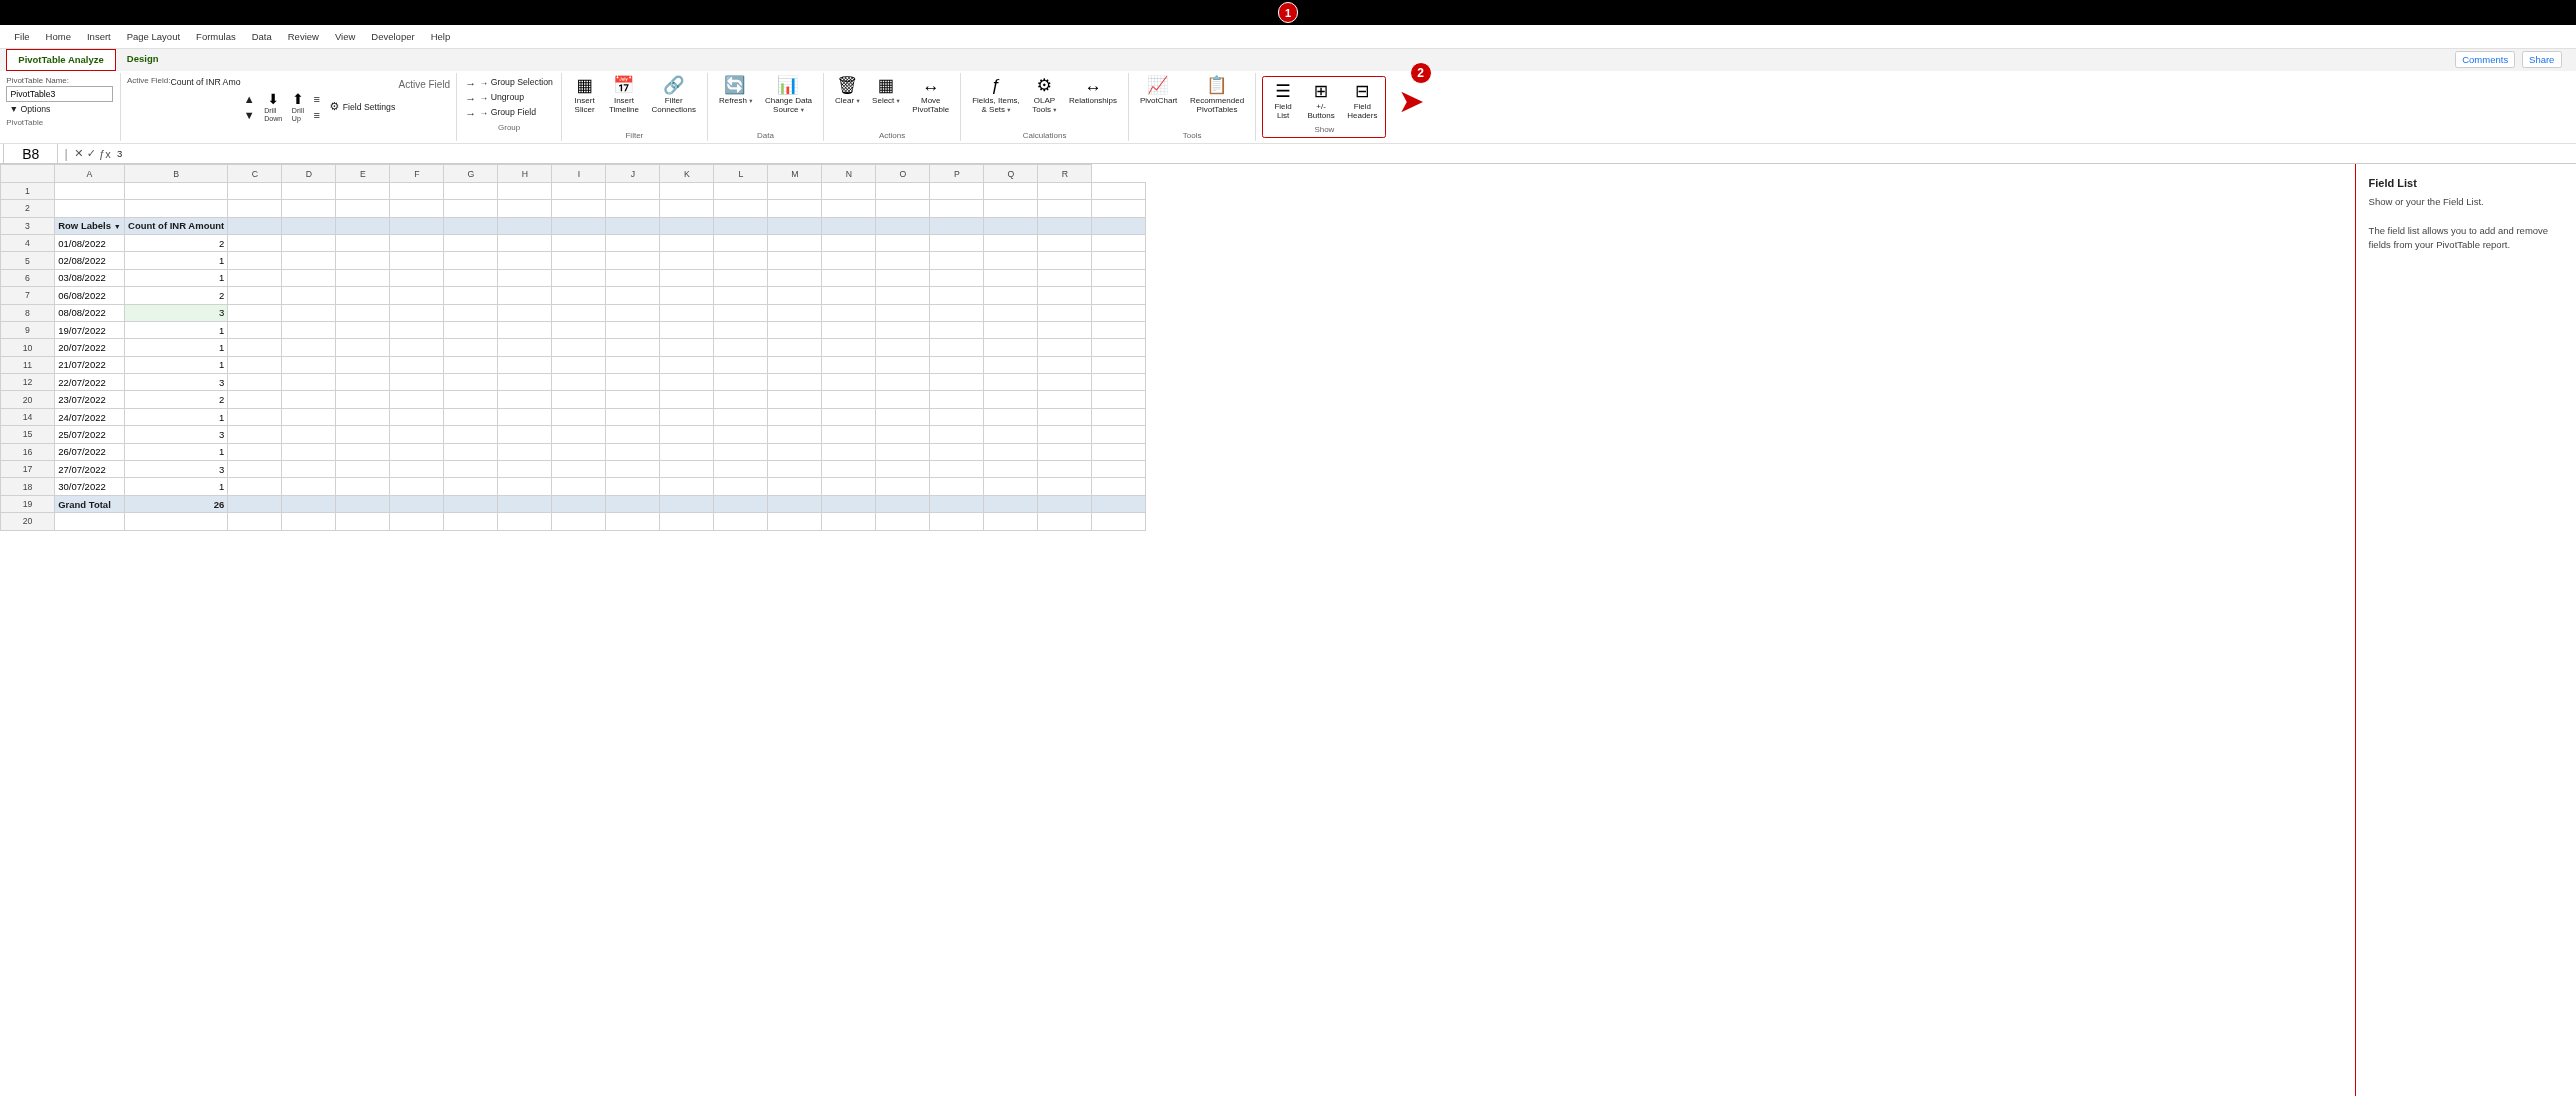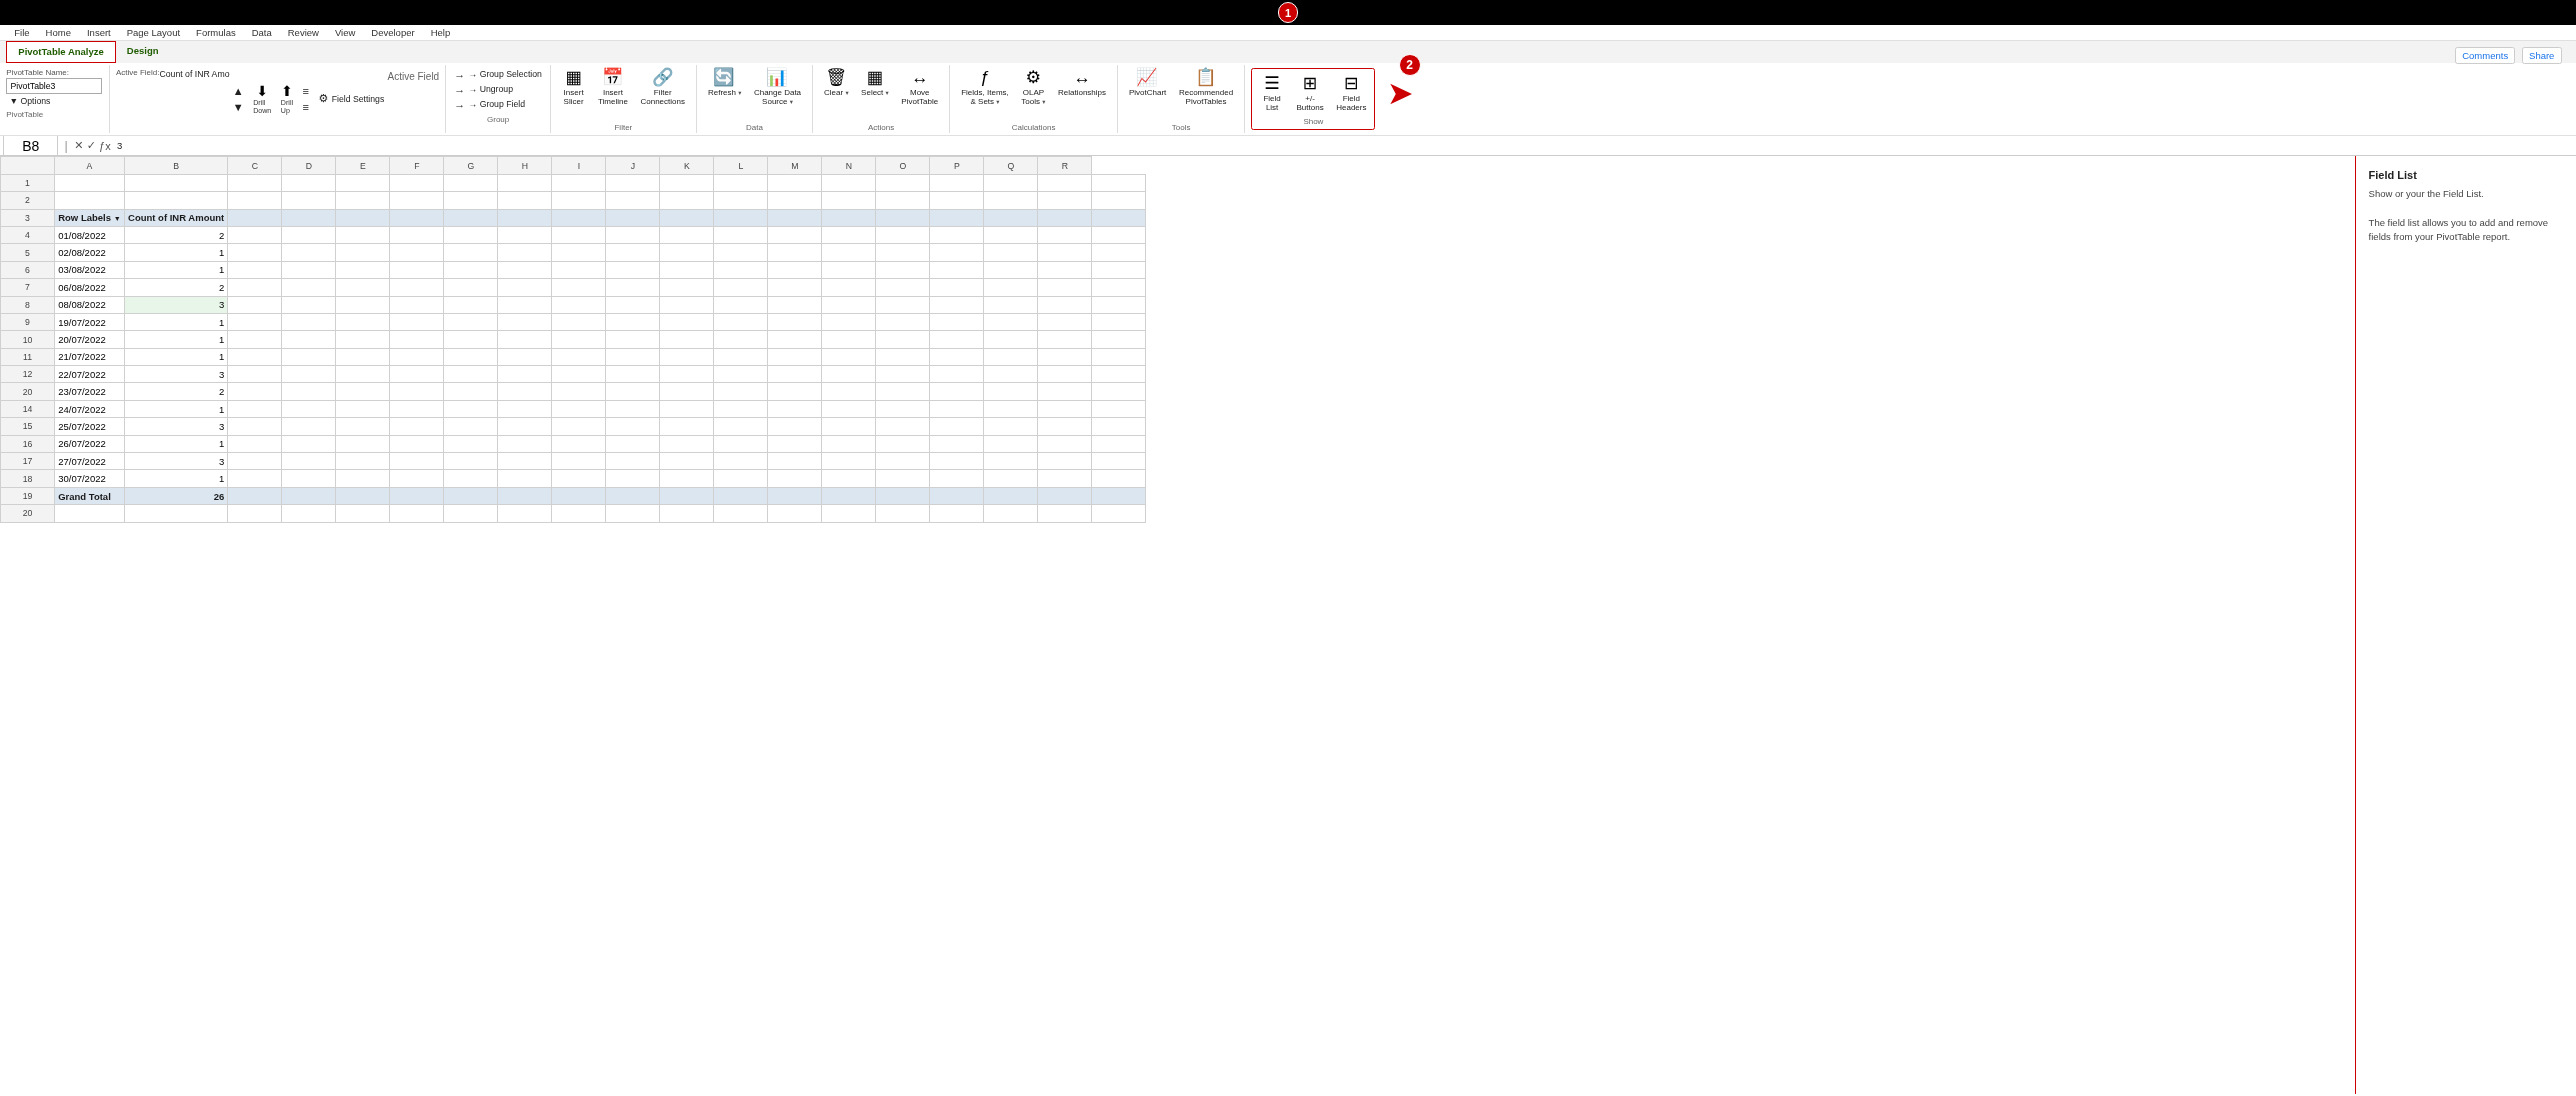--- a/index.html
+++ b/index.html
@@ -19,21 +19,21 @@
       border-radius: 50%;
       display: flex; align-items: center; justify-content: center;
       color: #fff; font-weight: bold; font-size: 14.2px;
       border: 1.6px solid #fff;
     }
 
     
     .menu-bar {
       display: flex;
       align-items: center;
-      height: 16px;
+      height: 24px;
       background: #fff;
       padding: 0 6.3px;
       border-bottom: 0.8px solid #e0e0e0;
     }
     .menu-item {
       padding: 3.2px 8px;
       font-size: 9.5px;
       cursor: pointer;
       border-radius: 2.4px;
       color: #333;
@@ -148,21 +148,21 @@
       flex-direction: column;
       padding: 3.2px 6.3px;
       border-right: 0.8px solid #ddd;
       min-width: 95px;
     }
     .pivot-name-label { font-size: 8px; color: #555; }
     .pivot-name-input {
       border: 0.8px solid #aaa;
       padding: 1.6px 3.2px;
       font-size: 8.7px;
-      width: 96px;
+      width: 107px;
       margin: 1.6px 0;
     }
     .options-btn {
       display: flex; align-items: center; gap: 1.6px;
       font-size: 8.7px; cursor: pointer; color: #222;
       padding: 0.8px 3.2px;
       border-radius: 1.6px;
     }
 
     

